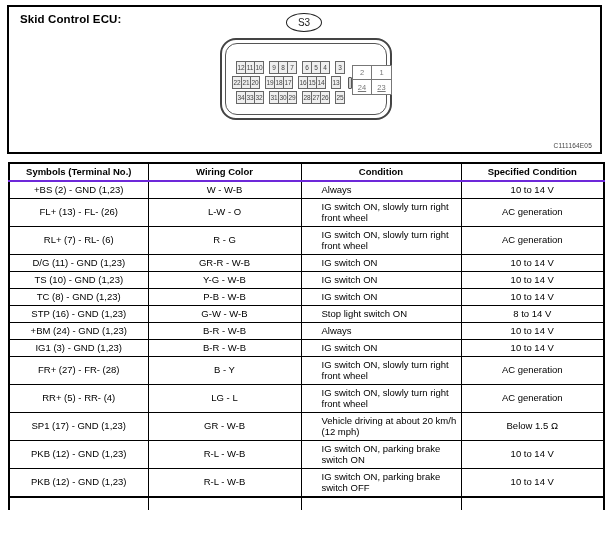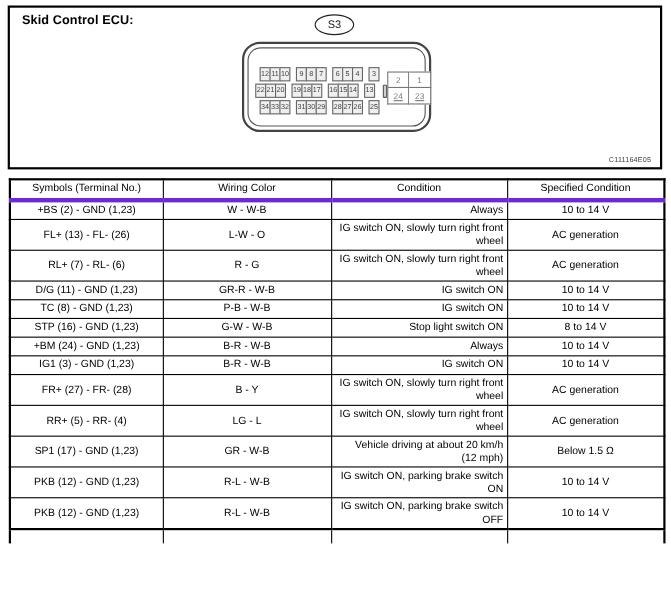--- a/index.html
+++ b/index.html
@@ -22,23 +22,23 @@
   .pin-sliver { width:4px; height:12px; border:1px solid #555; background:#cfcfcf; margin-left:2px; border-radius:1px; }
   .side-block { position:absolute; left:126px; top:21px; width:40px; height:30px; display:grid; grid-template-columns:1fr 1fr; grid-template-rows:1fr 1fr; }
   .side-cell { border:1px solid #777; display:flex; align-items:center; justify-content:center; font-size:7.5px; color:#777; background:#fff; }
   .side-cell:nth-child(2n) { border-left:none; }
   .side-cell:nth-child(n+3) { border-top:none;text-decoration:underline; }
   .figure-code { position:absolute; right:8px; bottom:3px; font-size:6.5px; color:#444; letter-spacing:0.2px; }
 
   
   .terminal-table { position:absolute; left:8px; top:162px; width:595px; border-collapse:collapse; table-layout:fixed; border:2px solid #000; border-bottom:none; }
   .terminal-table th, .terminal-table td { border:1px solid #000; font-size:9.5px; line-height:11.5px; padding:2px 3px; text-align:center; vertical-align:middle; overflow:hidden; }
-  .terminal-table thead th { font-weight:normal; height:18px; border-bottom:4px solid #6d28d9; }
+  .terminal-table thead th { font-weight:bold; height:18px; border-bottom:2px solid #6d28d9; }
   .terminal-table tbody tr { height:17px; }
-  .terminal-table td.col-condition { text-align:right; padding-left:5px; }
+  .terminal-table td.col-condition { text-align:left; padding-left:20px; }
   .terminal-table tr.stub { height:13px; }
   .terminal-table tr.stub td { border-top:2px solid #000; border-bottom:none; }
 </style>
 </head>
 <body>
 
 <div class="page">
 
   <div class="diagram-box">
     <div class="diagram-title">Skid Control ECU:</div>
@@ -158,20 +158,26 @@
           <td class="col-condition">IG switch ON, slowly turn right front wheel</td>
           <td class="col-specified">AC generation</td>
         </tr>
         <tr>
           <td class="col-symbols">D/G (11) - GND (1,23)</td>
           <td class="col-wiring">GR-R - W-B</td>
           <td class="col-condition">IG switch ON</td>
           <td class="col-specified">10 to 14 V</td>
         </tr>
         <tr>
+          <td class="col-symbols">TS (10) - GND (1,23)</td>
+          <td class="col-wiring">Y-G - W-B</td>
+          <td class="col-condition">IG switch ON</td>
+          <td class="col-specified">10 to 14 V</td>
+        </tr>
+        <tr>
           <td class="col-symbols">TC (8) - GND (1,23)</td>
           <td class="col-wiring">P-B - W-B</td>
           <td class="col-condition">IG switch ON</td>
           <td class="col-specified">10 to 14 V</td>
         </tr>
         <tr>
           <td class="col-symbols">STP (16) - GND (1,23)</td>
           <td class="col-wiring">G-W - W-B</td>
           <td class="col-condition">Stop light switch ON</td>
           <td class="col-specified">8 to 14 V</td>

